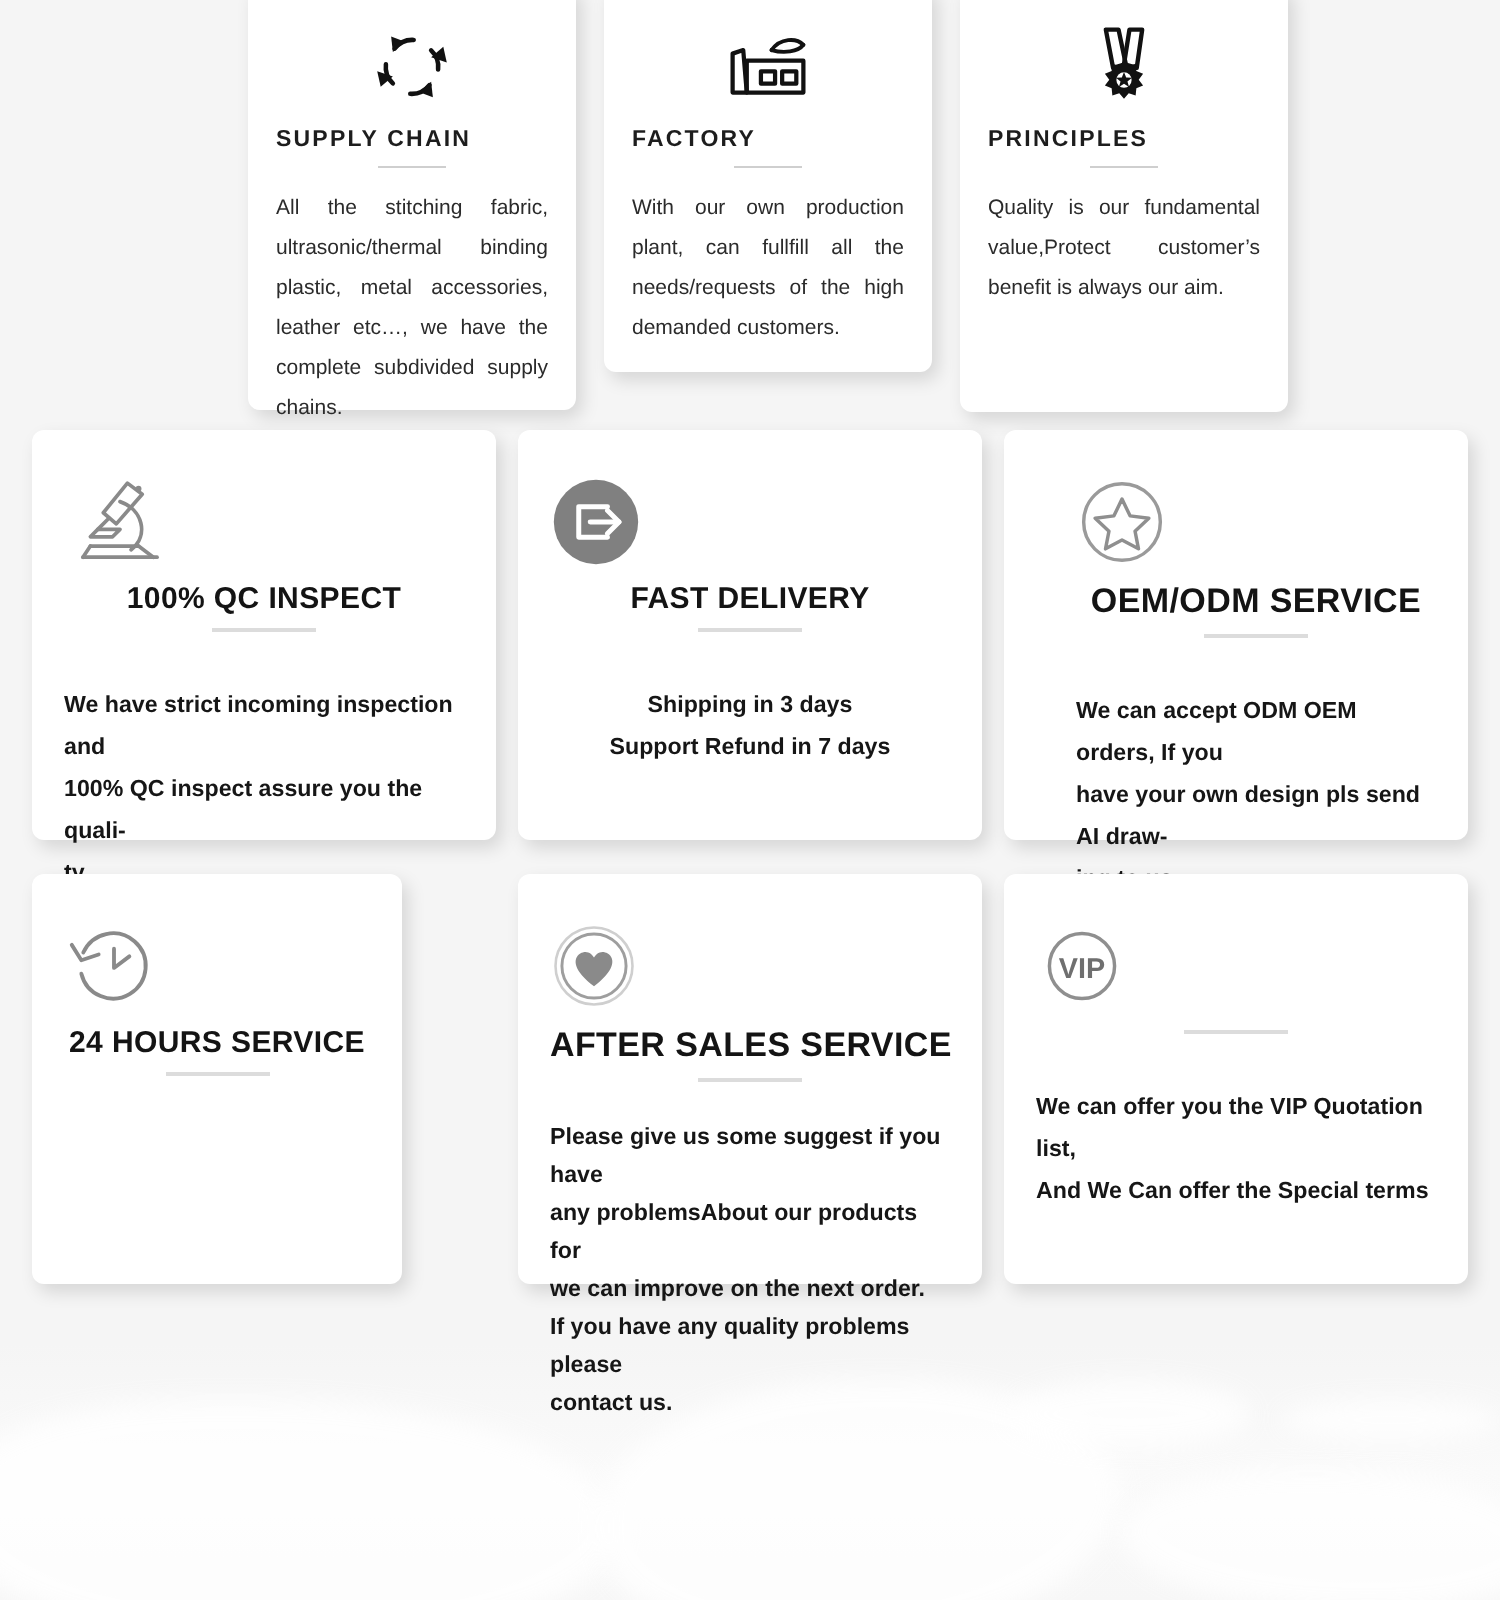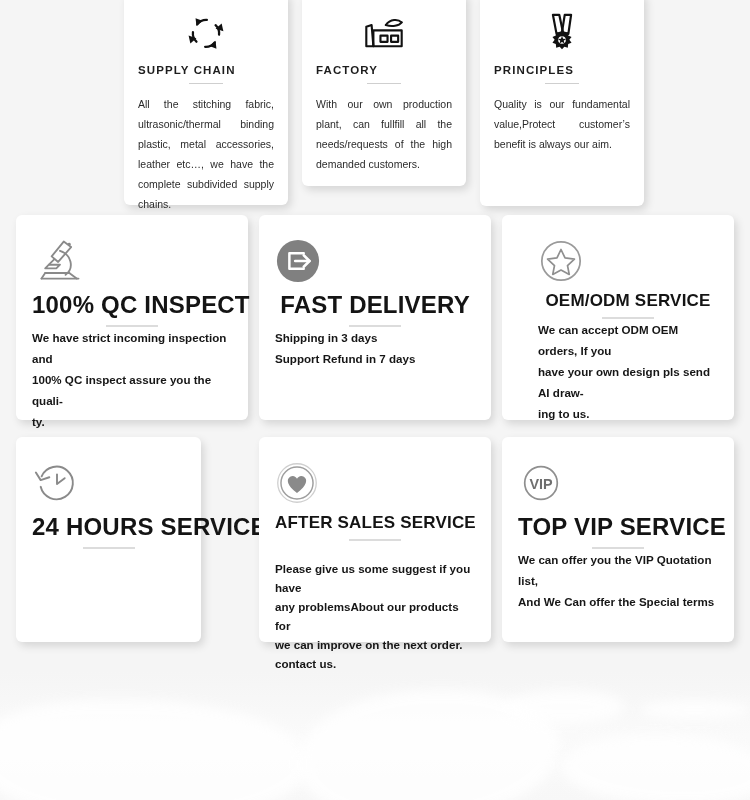--- a/index.html
+++ b/index.html
@@ -79,41 +79,42 @@
 
   
   .rb { padding: 20px 16px 12px; }
   .rb .icon-wrap {
     height: 52px;
     display: flex;
     align-items: center;
   }
   .rb .title {
     text-align: center;
-    font-size: 24px;
+    font-size: 15px;
     font-weight: bold;
     color: #141414;
     letter-spacing: 0.2px;
     margin-top: 4px;
     white-space: nowrap;
   }
   .rb .title.small { font-size: 17px; }
   .rb .rule {
     width: 52px;
     height: 1.5px;
     background: #dcdcdc;
     margin: 6px auto 0;
   }
   .rb .body {
+    margin-top: 26px;
     font-size: 11.6px;
     font-weight: bold;
     line-height: 21px;
     color: #161616;
   }
-  .rb .body.center { text-align: left; }
+  .rb .body.center { text-align: center; }
   .rb .body.tight  { margin-top: 18px; line-height: 19px; }
 
   svg { display: block; }
 </style>
 </head>
 <body>
 
 <div class="page">
   <div class="bg-blob blob-a"></div>
   <div class="bg-blob blob-b"></div>
@@ -268,32 +269,32 @@
         <path fill="#8a8a8a" d="M24 35 C13 27, 12 20, 16.5 17.2 C20 15, 23 17.4, 24 19.4
                                 C25 17.4, 28 15, 31.5 17.2 C36 20, 35 27, 24 35 Z"></path>
       </svg>
     </div>
     <div class="title small">AFTER SALES SERVICE</div>
     <div class="rule"></div>
     <div class="body tight">
       <div>Please give us some suggest if you have</div>
       <div>any problemsAbout our products for</div>
       <div>we can improve on the next order.</div>
+      <div>If you have any quality problems please</div>
       <div>contact us.</div>
     </div>
   </div>
 
   <div class="card rb" style="left:502px; top:437px; width:232px; height:205px;">
     <div class="icon-wrap">
       <svg width="46" height="46" viewBox="0 0 48 48">
         <circle cx="24" cy="24" r="17" fill="none" stroke="#8f8f8f" stroke-width="1.8"></circle>
         <text x="24" y="30" text-anchor="middle" font-family="Liberation Sans, sans-serif" font-size="15" font-weight="bold" fill="#6f6f6f">VIP</text>
       </svg>
     </div>
-    <div class="title">TOP VIP SERVICE</div>
     <div class="rule"></div>
     <div class="body">
       <div>We can offer you the VIP Quotation list,</div>
       <div>And We Can offer the Special terms</div>
     </div>
   </div>
 
 </div>
 
 </body></html>

